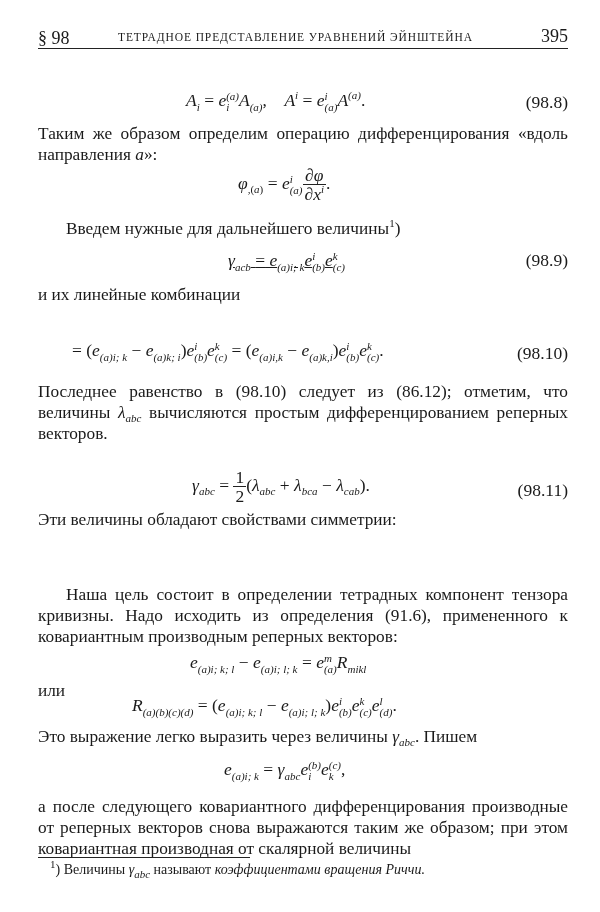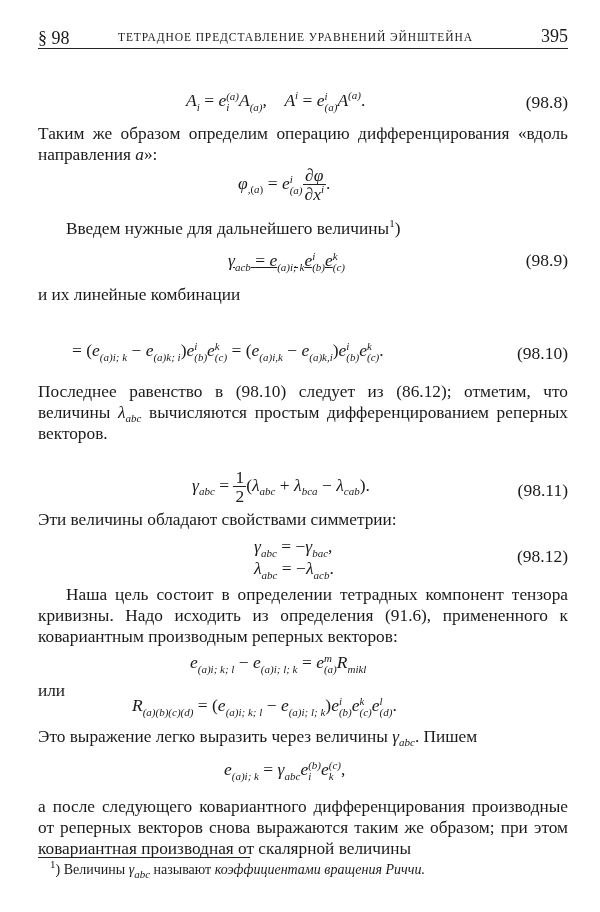--- a/index.html
+++ b/index.html
@@ -68,25 +68,20 @@
   <div class="p" style="top:381px;">Последнее равенство в (98.10) следует из (86.12); отметим, что величины <span class="m">λ<sub>abc</sub></span> вычисляются простым дифференцированием реперных векторов.</div>
 
 
   <div class="eq" style="top:468px; height:42px;">
     <span class="body" style="left:154px; top:0;">γ<sub>abc</sub> <span class="up">=</span> <span class="frac up"><span class="n">1</span><span class="d">2</span></span><span class="up">(</span>λ<sub>abc</sub> <span class="up">+</span> λ<sub>bca</sub> <span class="up">−</span> λ<sub>cab</sub><span class="up">).</span></span>
     <span class="num" style="top:12px;">(98.11)</span>
   </div>
 
   <div class="p" style="top:509px;">Эти величины обладают свойствами симметрии:</div>
 
-  <div class="eq" style="top:536px; height:46px;">
-    <span class="body" style="left:216px; top:0;">γ<sub>abc</sub> <span class="up">= −</span>γ<sub>bac</sub><span class="up">,</span></span>
-    <span class="body" style="left:216px; top:22px;">λ<sub>abc</sub> <span class="up">= −</span>λ<sub>acb</sub><span class="up">.</span></span>
-    <span class="num" style="top:10px;">(98.12)</span>
-  </div>
 
   <div class="p ind" style="top:584px;">Наша цель состоит в определении тетрадных компонент тензора кривизны. Надо исходить из определения (91.6), примененного к ковариантным производным реперных векторов:</div>
 
   <div class="eq" style="top:650px;">
     <span class="body" style="left:152px; top:2px;">e<sub>(a)i; k; l</sub> <span class="up">−</span> e<sub>(a)i; l; k</sub> <span class="up">=</span> e<span class="ss"><span>m</span><span>(a)</span></span>R<sub>mikl</sub></span>
   </div>
 
   <div class="p" style="top:680px;">или</div>
 
   <div class="eq" style="top:693px;">

